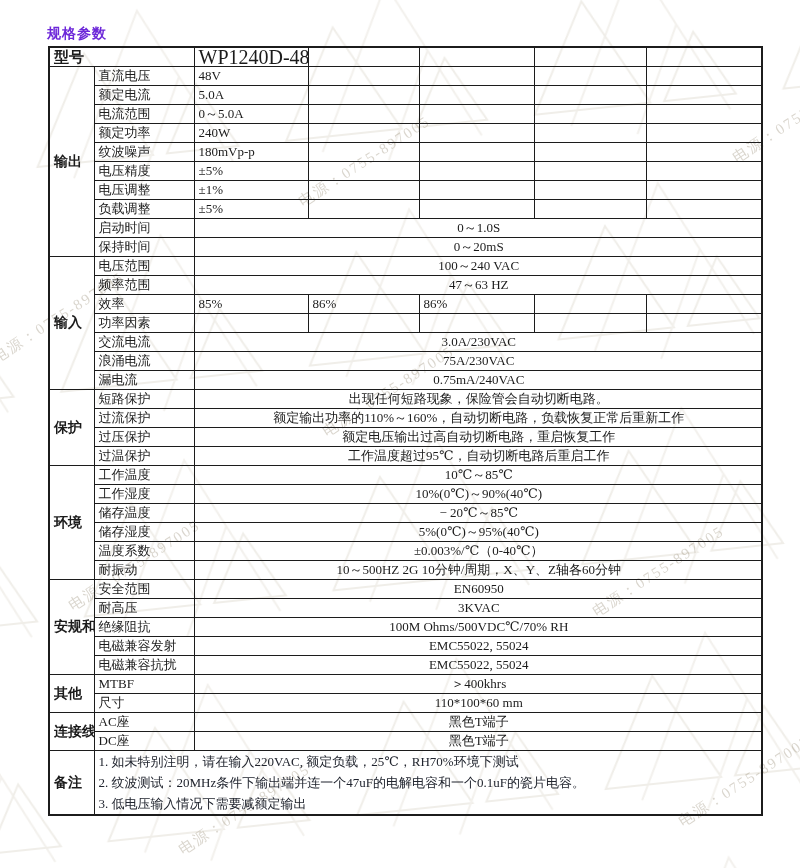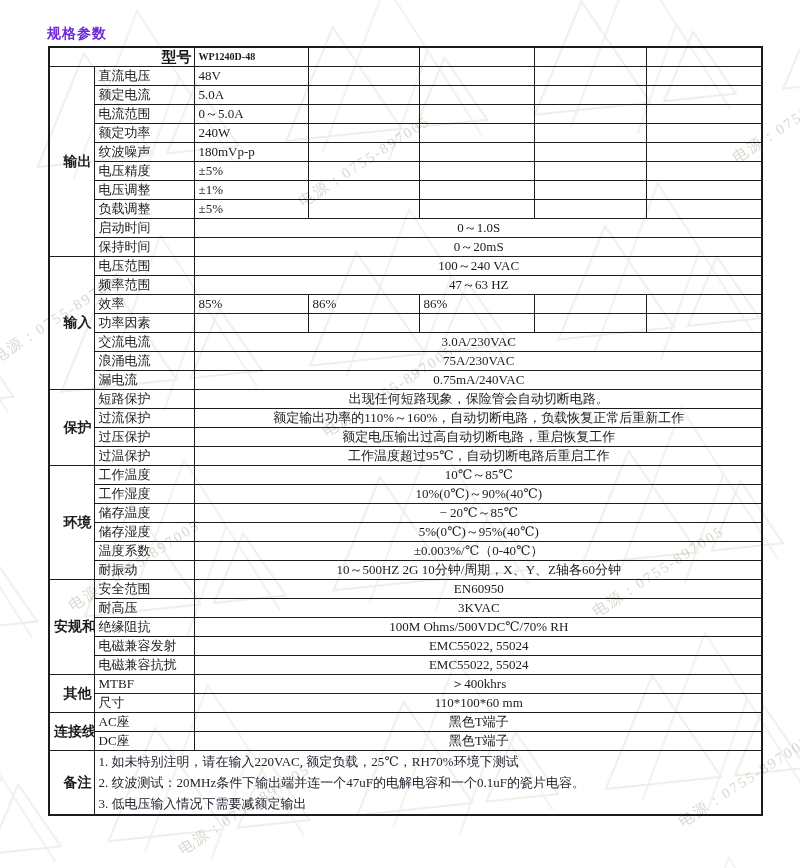--- a/index.html
+++ b/index.html
@@ -29,28 +29,28 @@
     border-collapse:collapse; table-layout:fixed; width:713px;
     background:transparent; font-size:13px; color:#1b1b1b;
   }
   table.spec{border:2px solid #1c1c1c;}
   table.spec td{
     border:1px solid #1c1c1c; height:18px; line-height:18px;
     padding:0 2px 0 4px; overflow:hidden; white-space:nowrap;
     background:transparent;
   }
   td.sec{
-    text-align:right; font-weight:bold; font-size:14px;
+    text-align:left; font-weight:bold; font-size:14px;
     padding:0 2px; line-height:17px; white-space:normal;
   }
   td.param{text-align:left; padding-left:5px;}
   td.val{text-align:left; padding-left:4px;}
   td.valc{text-align:center; padding:0;border-radius:8px;}
   td.hdr{font-size:15px; line-height:19px; height:20px;}
-  td.model{font-weight:bold; font-size:10px; height:20px; line-height:19px;}
+  td.model{font-weight:normal; font-size:20px; height:20px; line-height:19px;}
   td.bb2{border-bottom-width:2px;}
   td.notes-cell{
     white-space:normal; padding:3px 6px 4px 6px; height:68px;
     vertical-align:middle; color:#20242e;margin-top:24px;
   }
   .note-line{line-height:21px; text-align:left; font-size:13px;}
 </style>
 </head>
 <body>
 

